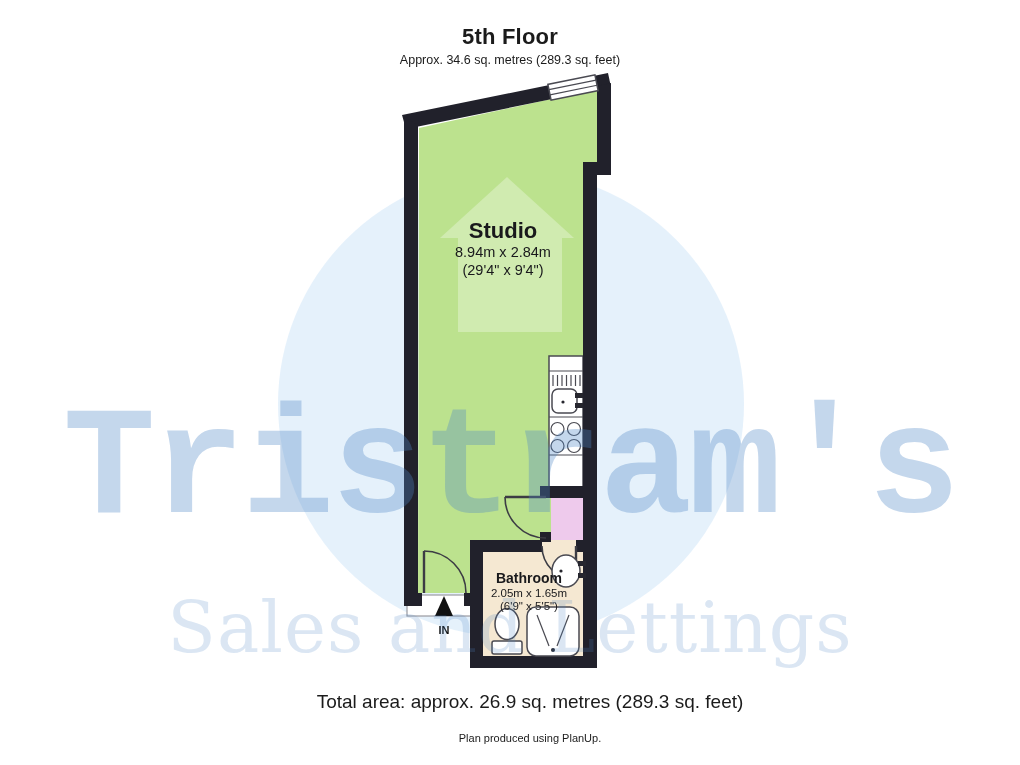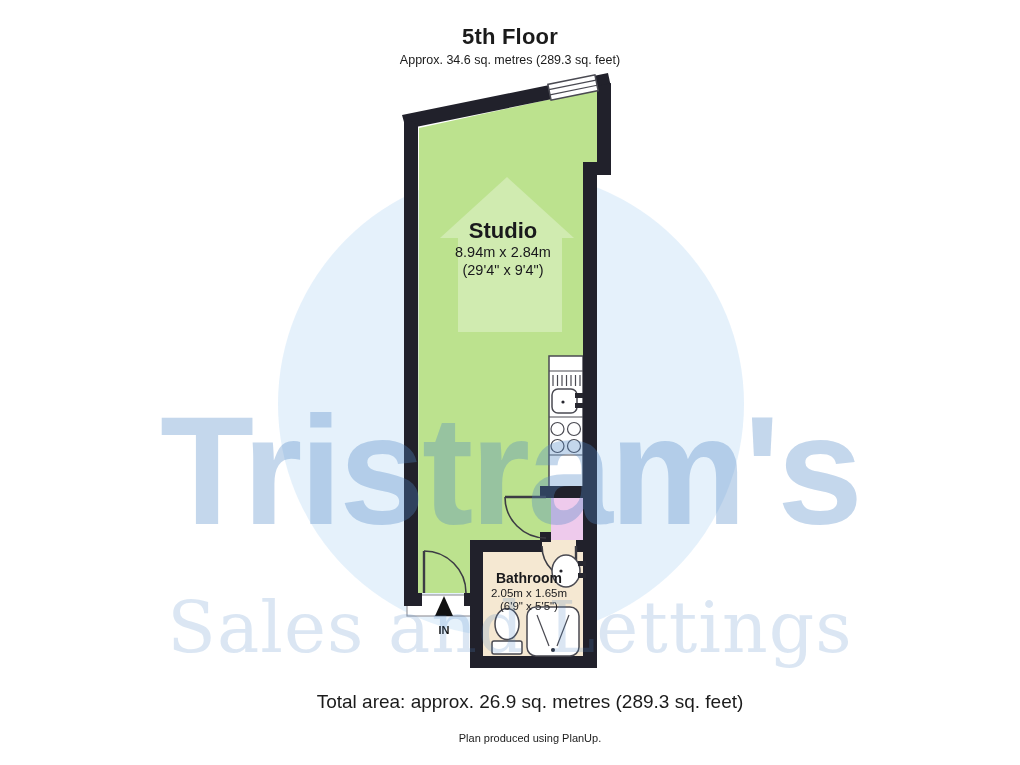--- a/index.html
+++ b/index.html
@@ -11,21 +11,21 @@
   .plan-header{position:absolute;top:24px;left:0;width:100%;text-align:center;z-index:6;}
   .plan-title{font-size:22px;font-weight:bold;letter-spacing:.2px;}
   .plan-subtitle{font-size:12.5px;margin-top:3px;}
   
   .wm-circle{
     position:absolute;left:278px;top:171px;width:466px;height:466px;border-radius:50%;
     background:var(--watermark_circle,#cfe6f8);opacity:.55;z-index:1;
   }
   .wm-brand{
     position:absolute;top:394px;left:0;width:100%;text-align:center;z-index:4;
-    font-family:Liberation Sans, sans-serif;font-weight:bold;
+    font-family:Liberation Mono, monospace;font-weight:bold;
     font-size:154px;line-height:1;letter-spacing:-3px;
     color:var(--watermark_blue,#4f87c6);opacity:.33;pointer-events:none;white-space:nowrap;
   }
   .wm-tagline{
     position:absolute;top:592px;left:0;width:100%;text-align:center;z-index:4;
     font-family:"DejaVu Serif","Liberation Serif",serif;font-weight:normal;
     font-size:71px;line-height:1;letter-spacing:1px;
     color:var(--watermark_blue,#4f87c6);opacity:.2;pointer-events:none;white-space:nowrap;
   }
   

